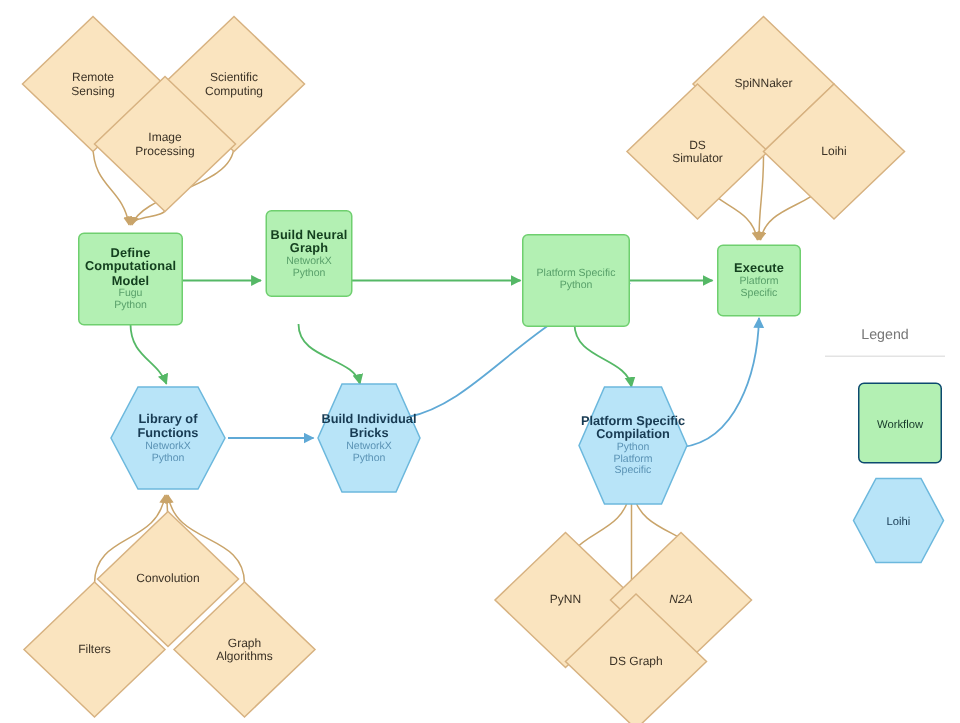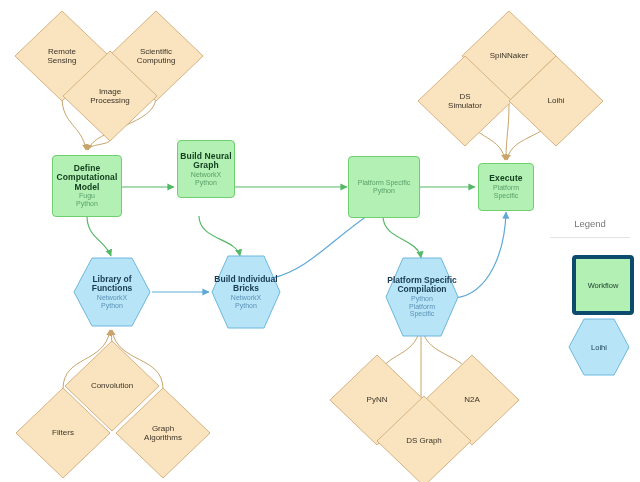--- a/index.html
+++ b/index.html
@@ -128,21 +128,21 @@
     height: 1px;
     background: #e3e3e3;
   }
   #legend .lbox {
     position: absolute;
     left: 32px;
     top: 45px;
     width: 54px;
     height: 52px;
     background: #b3f0b3;
-    border: 4px solid #0c4a6e;
+    border: 1px solid #0c4a6e;
     border-radius: 4px;
     display: flex;
     align-items: center;
     justify-content: center;
     font-size: 7.5px;
     color: #173a2a;
   }
   #legend .lhex {
     position: absolute;
     left: 28px;
@@ -336,21 +336,21 @@
   <div class="dmwrap" style="left:327px;top:352px;width:100px;height:96px;">
     <svg width="100" height="96">
       <polygon points="50,3 97,48 50,93 3,48" fill="#fae4bf" stroke="#d7b281" stroke-width="1"></polygon>
     </svg>
     <div class="lbl">
       <span>PyNN</span>
       <span></span>
     </div>
   </div>
 
-  <div class="dmwrap" style="left:422px;top:352px;width:100px;height:96px;">
+  <div class="dmwrap" style="left:404px;top:352px;width:100px;height:96px;font-style:italic;">
     <svg width="100" height="96">
       <polygon points="50,3 97,48 50,93 3,48" fill="#fae4bf" stroke="#d7b281" stroke-width="1"></polygon>
     </svg>
     <div class="lbl">
       <span>N2A</span>
       <span></span>
     </div>
   </div>
 
   <div class="dmwrap" style="left:374px;top:393px;width:100px;height:96px;">

